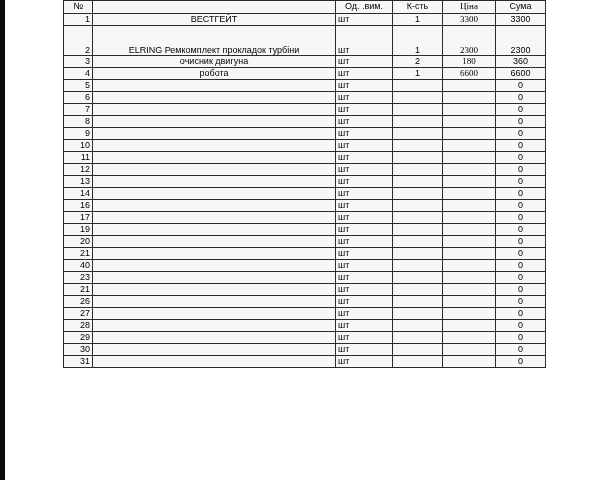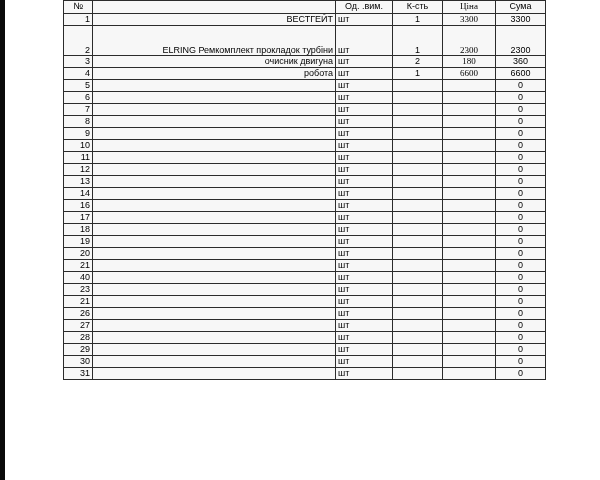--- a/index.html
+++ b/index.html
@@ -50,21 +50,21 @@
     line-height: 1.05;
     color: #000000;
     padding: 0 2px;
     font-weight: normal;
     overflow: hidden;
     white-space: nowrap;
   }
 
   
   .col-num   { width: 24px;  text-align: right; }
-  .col-desc  { width: 238px; text-align: right;  }
+  .col-desc  { width: 238px; text-align: center;  }
   .col-unit  { width: 52px;  text-align: left;}
   .col-qty   { width: 45px;  text-align: center;}
   .col-price { width: 48px;  text-align: center; font-family: Liberation Serif, serif;}
   .col-sum   { width: 45px;  text-align: center;}
 
   .hdr-row td { height: 12px; text-align: center; font-size: 9px; }
   .hdr-row td.col-num { text-align: center; }
   .hdr-row td.col-desc { text-align: left; }
 
   .data-row td { height: 11px; vertical-align: middle; }
@@ -210,28 +210,20 @@
         </tr>
         <tr class="data-row">
           <td class="col-num">17</td>
           <td class="col-desc"></td>
           <td class="col-unit">шт</td>
           <td class="col-qty"></td>
           <td class="col-price"></td>
           <td class="col-sum">0</td>
         </tr>
         <tr class="data-row">
-          <td class="col-num">18</td>
-          <td class="col-desc"></td>
-          <td class="col-unit">шт</td>
-          <td class="col-qty"></td>
-          <td class="col-price"></td>
-          <td class="col-sum">0</td>
-        </tr>
-        <tr class="data-row">
           <td class="col-num">19</td>
           <td class="col-desc"></td>
           <td class="col-unit">шт</td>
           <td class="col-qty"></td>
           <td class="col-price"></td>
           <td class="col-sum">0</td>
         </tr>
         <tr class="data-row">
           <td class="col-num">20</td>
           <td class="col-desc"></td>

